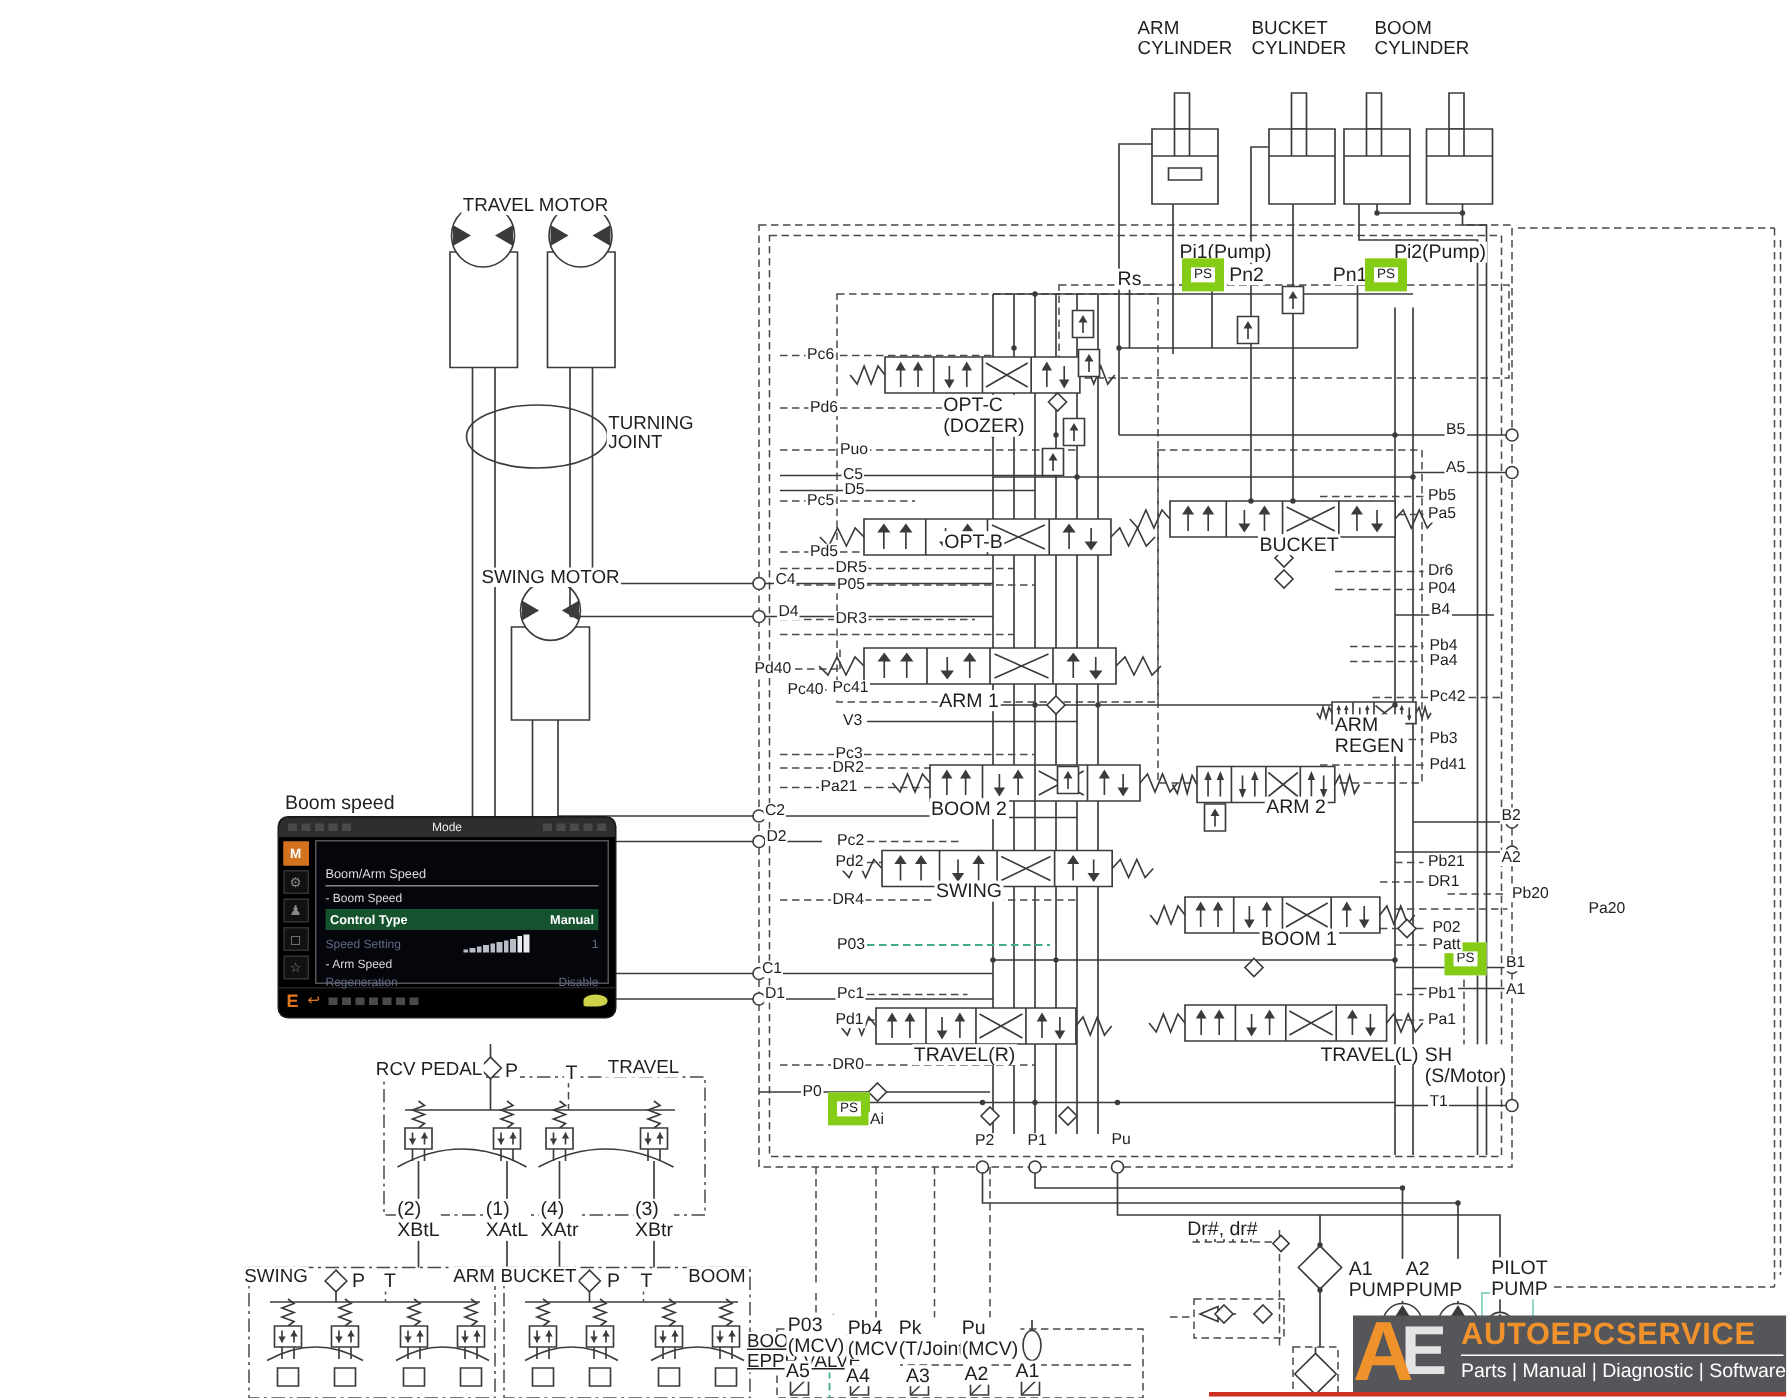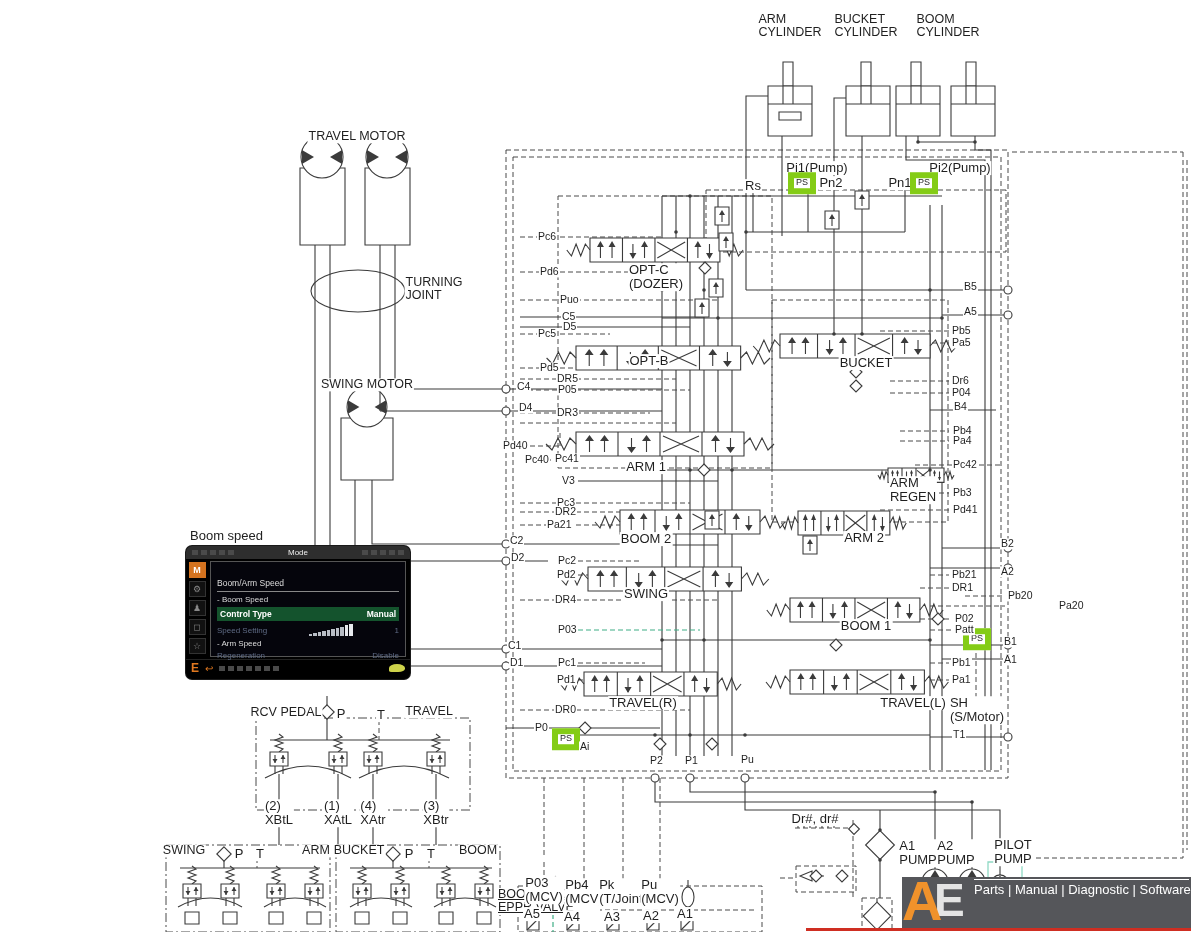--- a/index.html
+++ b/index.html
@@ -533,18 +533,19 @@
     </div>
   </div>
 </div>
 
 <div class="wm">
   <div class="wm-logo">
     <span class="wm-e">E</span>
     <span class="wm-a">A</span>
   </div>
   <div class="wm-text">
+    <div class="wm-title">AUTOEPCSERVICE</div>
     <div class="wm-sub">Parts | Manual | Diagnostic | Software</div>
   </div>
 </div>
 <div class="redline"></div>
 
 </div>
 
 </body></html>

